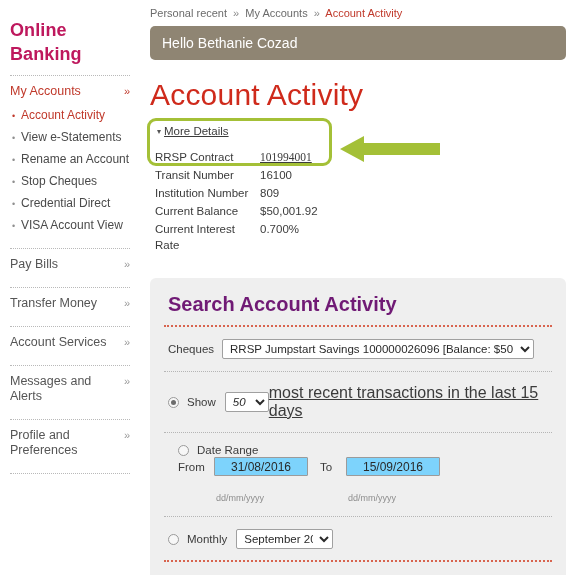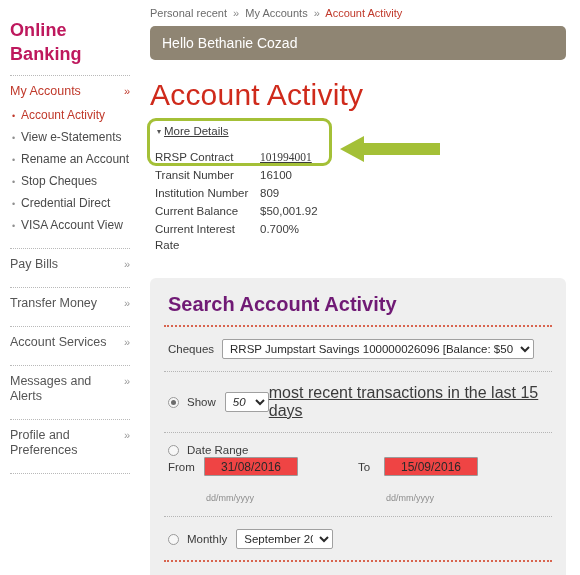--- a/index.html
+++ b/index.html
@@ -258,38 +258,38 @@
     padding-right: 9px;
   }
   .tail-text {
     font-size: 16px;
     color: #3b3b3b;
     padding-left: 0;
     text-decoration: underline;
   }
 
   
-  .date-block { padding: 11px 0 0 18px; }
+  .date-block { padding: 11px 0 0 28px; }
   .date-head { display: flex; align-items: center; }
-  .date-fields { display: flex; align-items: flex-start; margin-top: 1px; gap: 48px; }
+  .date-fields { display: flex; align-items: flex-start; margin-top: 1px; }
   .fld-grp { display: flex; flex-direction: column; }
   .fld-row { display: flex; align-items: center; }
   .fld-lab {
     font-size: 11.5px;
     color: #3b3b3b;
     width: 36px;
     flex: 0 0 36px;
   }
   .fld-lab.to { width: 26px; flex: 0 0 26px; text-align: left; padding-left: 12px;}
   input.txt {
     font-family: "Liberation Sans", sans-serif;
     font-size: 12px;
     color: #2a2a2a;
     text-align: center;
-    background: #ef4444;
+    background: #7dd3fc;
     border: 1px solid #9b9b9b;
     border-radius: 1px;
     width: 94px;
     height: 19px;
     box-sizing: border-box;
     padding: 0 3px;
   }
   .hint {
     font-size: 9px;
     color: #8e8e8e;

